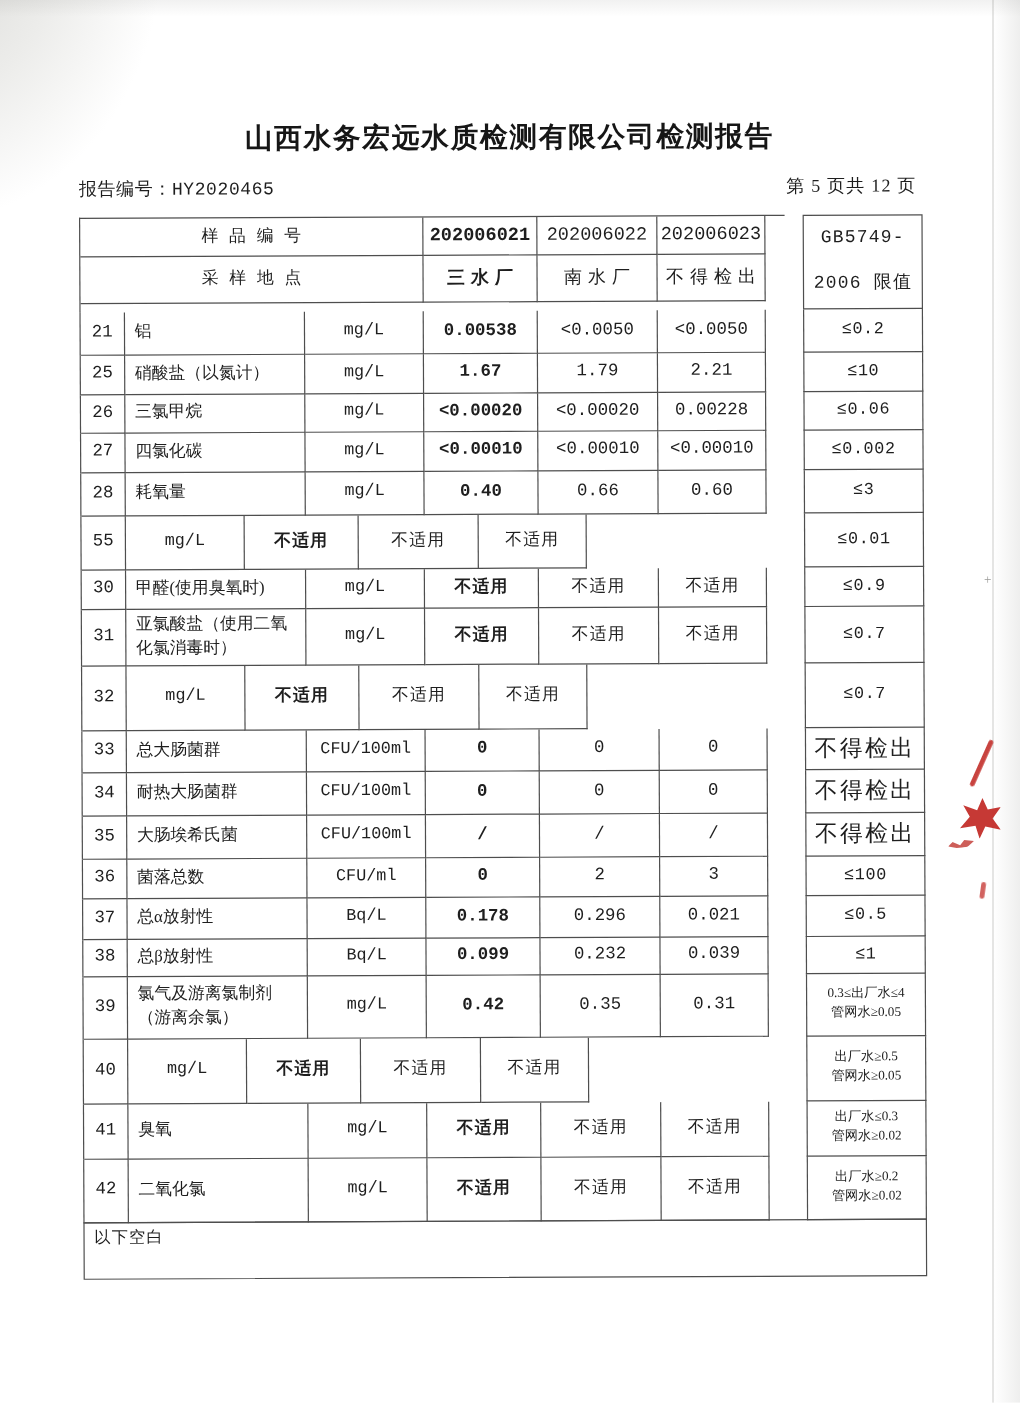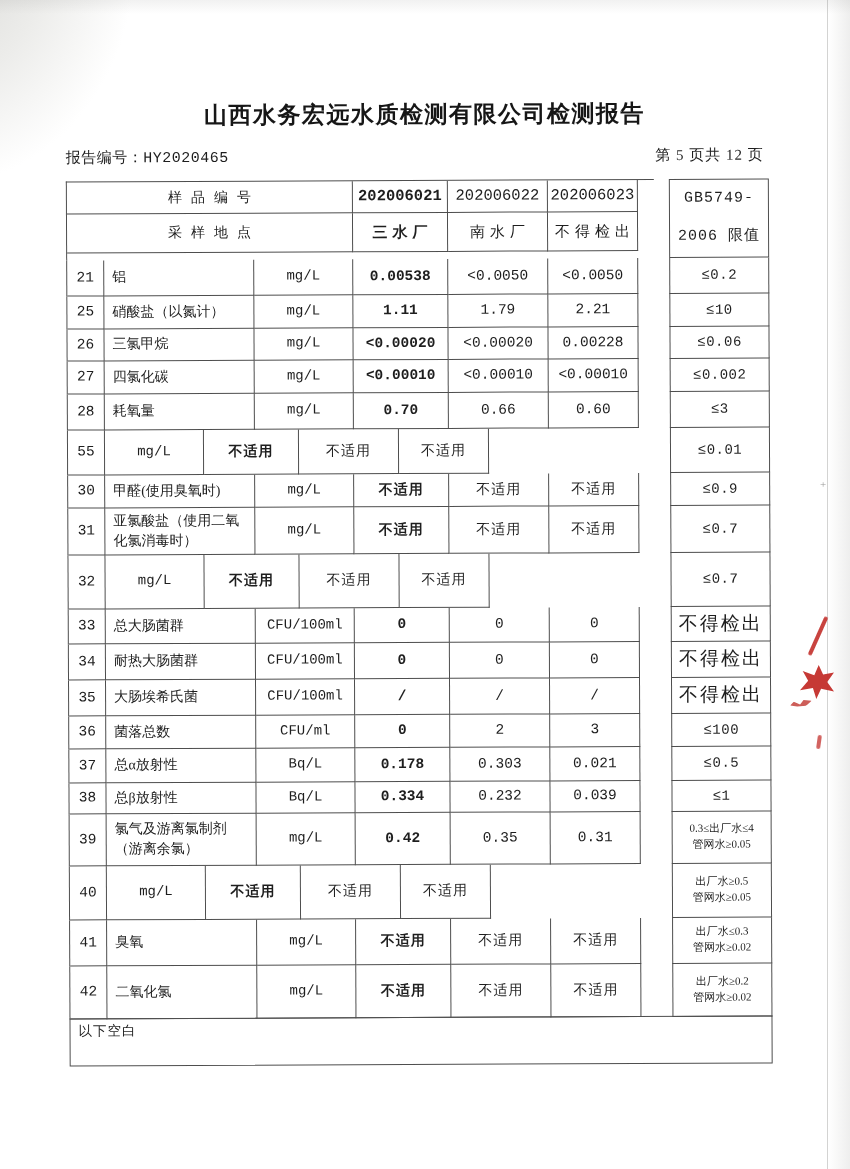--- a/index.html
+++ b/index.html
@@ -128,21 +128,21 @@
               <div class="cell w-v3 mono val">&lt;0.0050</div>
             </div>
             <div class="gap"></div>
             <div class="limit mono">≤0.2</div>
           </div>
           <div class="t-row" style="min-height: 33px;">
             <div class="main">
               <div class="cell w-no mono no-cell">25</div>
               <div class="cell w-name">硝酸盐（以氮计）</div>
               <div class="cell w-unit mono">mg/L</div>
-              <div class="cell w-v1 mono val">1.11</div>
+              <div class="cell w-v1 mono val">1.67</div>
               <div class="cell w-v2 mono val">1.79</div>
               <div class="cell w-v3 mono val">2.21</div>
             </div>
             <div class="gap"></div>
             <div class="limit mono">≤10</div>
           </div>
           <div class="t-row" style="min-height: 32px;">
             <div class="main">
               <div class="cell w-no mono no-cell">26</div>
               <div class="cell w-name">三氯甲烷</div>
@@ -164,21 +164,21 @@
               <div class="cell w-v3 mono val">&lt;0.00010</div>
             </div>
             <div class="gap"></div>
             <div class="limit mono">≤0.002</div>
           </div>
           <div class="t-row" style="min-height: 36px;">
             <div class="main">
               <div class="cell w-no mono no-cell">28</div>
               <div class="cell w-name">耗氧量</div>
               <div class="cell w-unit mono">mg/L</div>
-              <div class="cell w-v1 mono val">0.70</div>
+              <div class="cell w-v1 mono val">0.40</div>
               <div class="cell w-v2 mono val">0.66</div>
               <div class="cell w-v3 mono val">0.60</div>
             </div>
             <div class="gap"></div>
             <div class="limit mono">≤3</div>
           </div>
           <div class="t-row" style="min-height: 45px;">
             <div class="main">
               <div class="cell w-no mono no-cell">55</div>
               <div class="cell w-unit mono">mg/L</div>
@@ -271,32 +271,32 @@
             </div>
             <div class="gap"></div>
             <div class="limit mono">≤100</div>
           </div>
           <div class="t-row" style="min-height: 34px;">
             <div class="main">
               <div class="cell w-no mono no-cell">37</div>
               <div class="cell w-name">总α放射性</div>
               <div class="cell w-unit mono">Bq/L</div>
               <div class="cell w-v1 mono val">0.178</div>
-              <div class="cell w-v2 mono val">0.303</div>
+              <div class="cell w-v2 mono val">0.296</div>
               <div class="cell w-v3 mono val">0.021</div>
             </div>
             <div class="gap"></div>
             <div class="limit mono">≤0.5</div>
           </div>
           <div class="t-row" style="min-height: 31px;">
             <div class="main">
               <div class="cell w-no mono no-cell">38</div>
               <div class="cell w-name">总β放射性</div>
               <div class="cell w-unit mono">Bq/L</div>
-              <div class="cell w-v1 mono val">0.334</div>
+              <div class="cell w-v1 mono val">0.099</div>
               <div class="cell w-v2 mono val">0.232</div>
               <div class="cell w-v3 mono val">0.039</div>
             </div>
             <div class="gap"></div>
             <div class="limit mono">≤1</div>
           </div>
           <div class="t-row" style="min-height: 52px;">
             <div class="main">
               <div class="cell w-no mono no-cell">39</div>
               <div class="cell w-name">氯气及游离氯制剂（游离余氯）</div>

